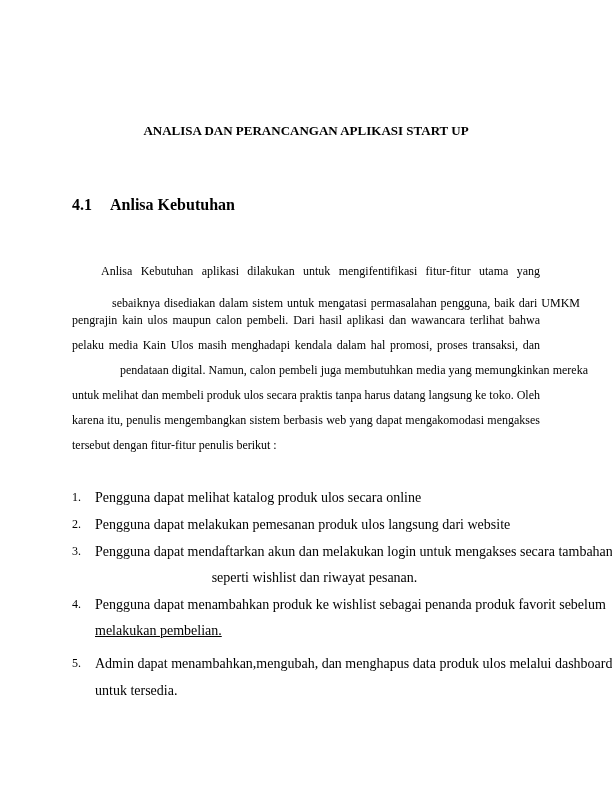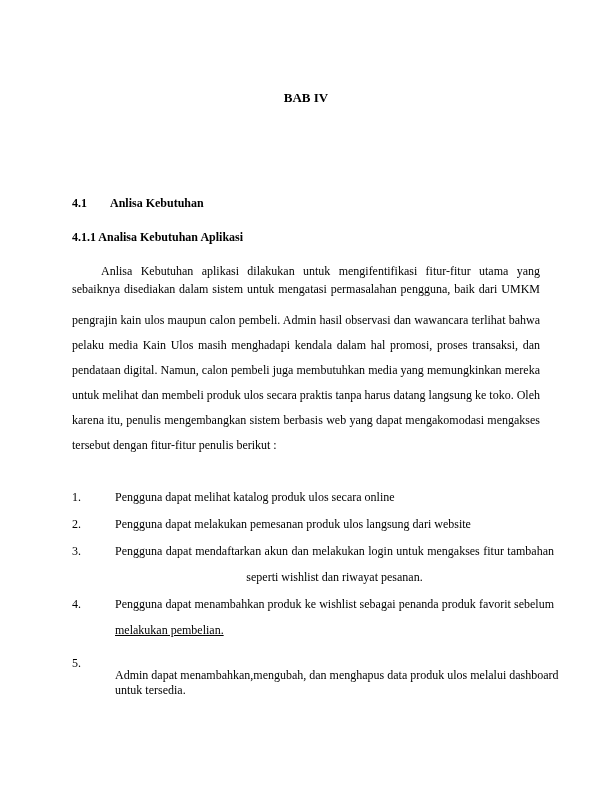--- a/index.html
+++ b/index.html
@@ -3,65 +3,64 @@
   <meta charset="utf-8">
   <style>
     html, body { margin: 0; padding: 0; background: #ffffff; }
     body {
       width: 612px; height: 792px; position: relative; overflow: hidden;
       font-family: "Liberation Serif", "DejaVu Serif", serif;
       color: #000000;
     }
     .page { position: absolute; left: 0; top: 0; width: 612px; height: 792px; background: #fff; }
     .center { position: absolute; left: 0; width: 612px; text-align: center; font-weight: bold; font-size: 13px; white-space: nowrap; }
-    .heading { position: absolute; left: 72px; font-weight: bold; font-size: 12px; white-space: nowrap; }
+    .heading { position: absolute; left: 72px; font-weight: bold; font-size: 16px; white-space: nowrap; }
     .heading .num { display: inline-block; width: 38px; }
     .line { position: absolute; left: 72px; width: 468px; font-size: 12px; white-space: nowrap; }
     .justify { text-align: justify; text-align-last: justify; }
     .indent { padding-left: 29px; width: 439px; }
     .li-num { position: absolute; left: 72px; font-size: 12px; }
-    .li-text { position: absolute; left: 115px; width: 439px; font-size: 12px; white-space: nowrap; }
+    .li-text { position: absolute; left: 95px; width: 439px; font-size: 14px; white-space: nowrap; }
   </style>
 </head>
 <body>
 
 <div class="page">
 
-  <div class="center" style="top:90px;">BAB IV</div>
+  <div class="center" style="top:123px;">ANALISA DAN PERANCANGAN APLIKASI START UP</div>
 
   <div class="heading" style="top:196px;">
     <span class="num">4.1</span><span>Anlisa Kebutuhan</span>
   </div>
 
-  <div class="heading" style="top:230px;">4.1.1 Analisa Kebutuhan Aplikasi</div>
 
   <div>
     <div class="line justify indent" style="top:264px;">Anlisa Kebutuhan aplikasi dilakukan untuk mengifentifikasi fitur-fitur utama yang</div>
-    <div class="line justify" style="top:282px;">sebaiknya disediakan dalam sistem untuk mengatasi permasalahan pengguna, baik dari UMKM</div>
-    <div class="line justify" style="top:313px;">pengrajin kain ulos maupun calon pembeli. Admin hasil observasi dan wawancara terlihat bahwa</div>
+    <div class="line justify" style="top:296px;margin-left:40px;">sebaiknya disediakan dalam sistem untuk mengatasi permasalahan pengguna, baik dari UMKM</div>
+    <div class="line justify" style="top:313px;">pengrajin kain ulos maupun calon pembeli. Dari hasil aplikasi dan wawancara terlihat bahwa</div>
     <div class="line justify" style="top:338px;">pelaku media Kain Ulos masih menghadapi kendala dalam hal promosi, proses transaksi, dan</div>
-    <div class="line justify" style="top:363px;">pendataan digital. Namun, calon pembeli juga membutuhkan media yang memungkinkan mereka</div>
+    <div class="line justify" style="top:363px;margin-left:48px;">pendataan digital. Namun, calon pembeli juga membutuhkan media yang memungkinkan mereka</div>
     <div class="line justify" style="top:388px;">untuk melihat dan membeli produk ulos secara praktis tanpa harus datang langsung ke toko. Oleh</div>
     <div class="line justify" style="top:413px;">karena itu, penulis mengembangkan sistem berbasis web yang dapat mengakomodasi mengakses</div>
     <div class="line" style="top:438px;">tersebut dengan fitur-fitur penulis berikut :</div>
   </div>
 
   <div>
     <div class="li-num" style="top:490px;">1.</div>
     <div class="li-text" style="top:490px;">Pengguna dapat melihat katalog produk ulos secara online</div>
 
     <div class="li-num" style="top:517px;">2.</div>
     <div class="li-text" style="top:517px;">Pengguna dapat melakukan pemesanan produk ulos langsung dari website</div>
 
     <div class="li-num" style="top:544px;">3.</div>
-    <div class="li-text justify" style="top:544px;">Pengguna dapat mendaftarkan akun dan melakukan login untuk mengakses fitur tambahan</div>
+    <div class="li-text justify" style="top:544px;">Pengguna dapat mendaftarkan akun dan melakukan login untuk mengakses secara tambahan</div>
     <div class="li-text" style="top:570px;text-align:center;">seperti wishlist dan riwayat pesanan.</div>
 
     <div class="li-num" style="top:597px;">4.</div>
     <div class="li-text justify" style="top:597px;">Pengguna dapat menambahkan produk ke wishlist sebagai penanda produk favorit sebelum</div>
     <div class="li-text" style="top:623px;text-decoration:underline;">melakukan pembelian.</div>
 
     <div class="li-num" style="top:656px;">5.</div>
-    <div class="li-text justify" style="top:656px;margin-top:12px;">Admin dapat menambahkan,mengubah, dan menghapus data produk ulos melalui dashboard</div>
+    <div class="li-text justify" style="top:656px;">Admin dapat menambahkan,mengubah, dan menghapus data produk ulos melalui dashboard</div>
     <div class="li-text" style="top:683px;">untuk tersedia.</div>
   </div>
 
 </div>
 
 </body></html>

